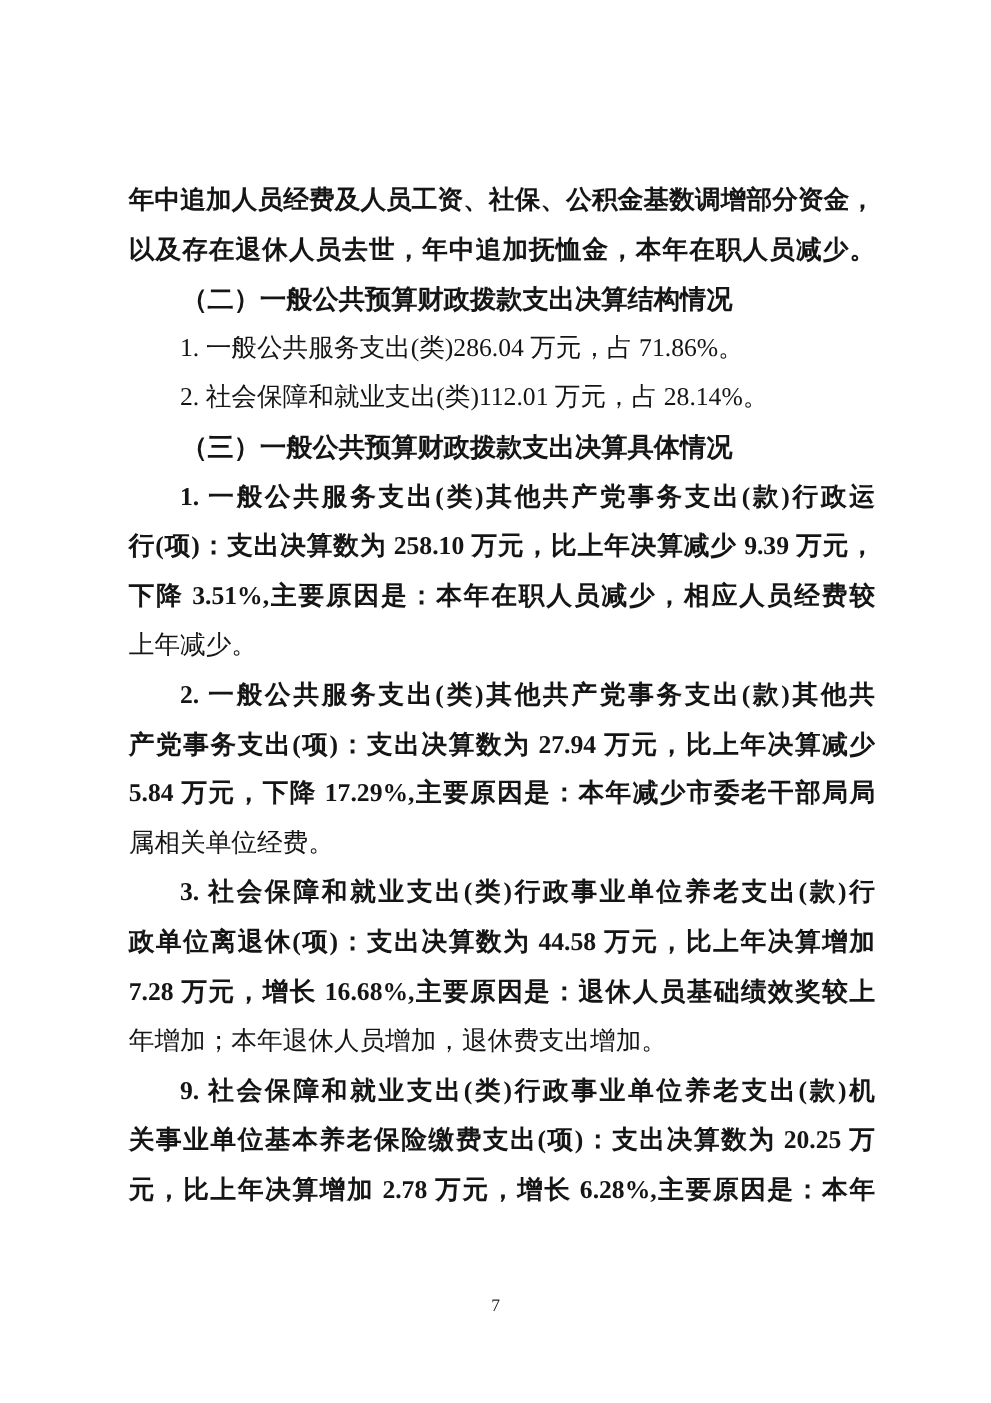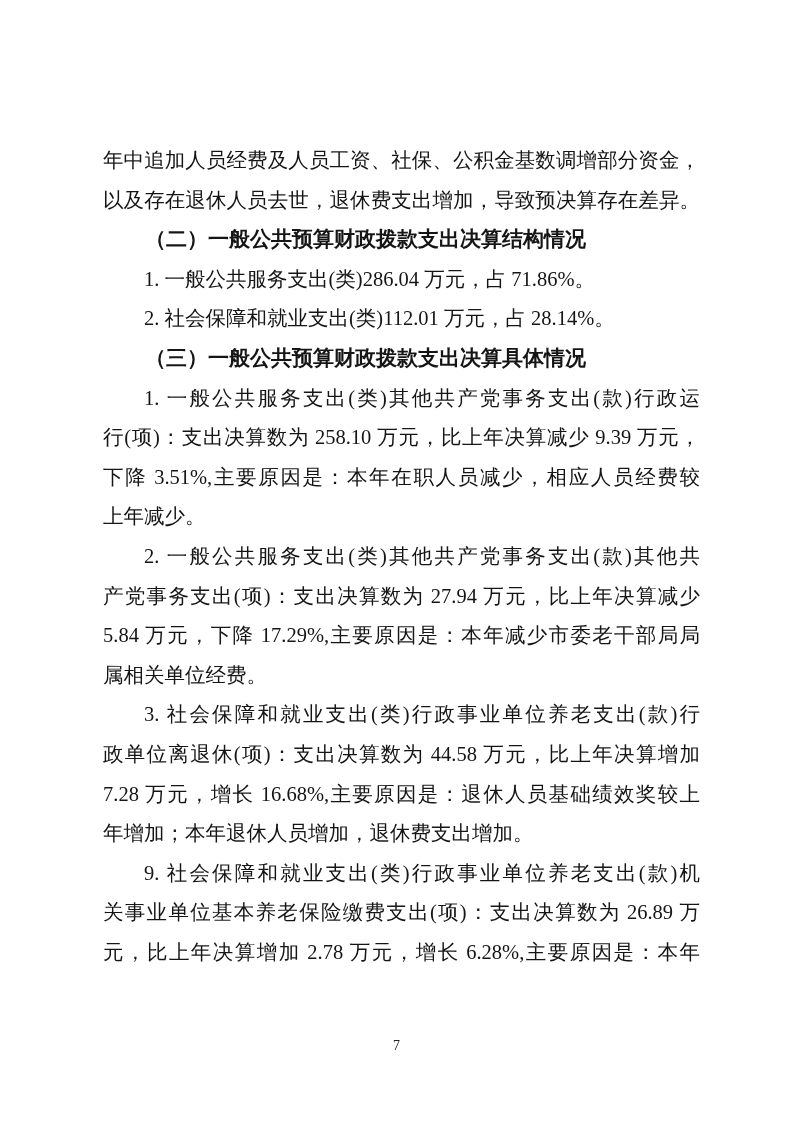--- a/index.html
+++ b/index.html
@@ -27,20 +27,21 @@
     height: 39.6px;
     line-height: 39.6px;
     text-align: left;
     white-space: nowrap;
     overflow: visible;
   }
   .line.justify {
     white-space: normal;
     text-align: justify;
     text-align-last: justify;
+    font-weight: bold;
   }
   .line.indent {
     text-indent: 2em;
   }
   .line.heading {
     font-weight: bold;
     font-size: 21px;
   }
   .page-footer {
     position: absolute;
@@ -53,37 +54,37 @@
     font-size: 14px;
     color: #222222;
   }
 </style>
 </head>
 <body>
 
 <div class="page">
   <main class="content" id="doc-body">
       <div class="line body justify">年中追加人员经费及人员工资、社保、公积金基数调增部分资金，</div>
-      <div class="line body justify">以及存在退休人员去世，退休费支出增加，导致预决算存在差异。</div>
+      <div class="line body justify">以及存在退休人员去世，年中追加抚恤金，本年在职人员减少。</div>
       <div class="line heading indent">（二）一般公共预算财政拨款支出决算结构情况</div>
       <div class="line body indent">1. 一般公共服务支出(类)286.04 万元，占 71.86%。</div>
       <div class="line body indent">2. 社会保障和就业支出(类)112.01 万元，占 28.14%。</div>
       <div class="line heading indent">（三）一般公共预算财政拨款支出决算具体情况</div>
       <div class="line body indent justify">1. 一般公共服务支出(类)其他共产党事务支出(款)行政运</div>
       <div class="line body justify">行(项)：支出决算数为 258.10 万元，比上年决算减少 9.39 万元，</div>
       <div class="line body justify">下降 3.51%,主要原因是：本年在职人员减少，相应人员经费较</div>
       <div class="line body">上年减少。</div>
       <div class="line body indent justify">2. 一般公共服务支出(类)其他共产党事务支出(款)其他共</div>
       <div class="line body justify">产党事务支出(项)：支出决算数为 27.94 万元，比上年决算减少</div>
       <div class="line body justify">5.84 万元，下降 17.29%,主要原因是：本年减少市委老干部局局</div>
       <div class="line body">属相关单位经费。</div>
       <div class="line body indent justify">3. 社会保障和就业支出(类)行政事业单位养老支出(款)行</div>
       <div class="line body justify">政单位离退休(项)：支出决算数为 44.58 万元，比上年决算增加</div>
       <div class="line body justify">7.28 万元，增长 16.68%,主要原因是：退休人员基础绩效奖较上</div>
       <div class="line body">年增加；本年退休人员增加，退休费支出增加。</div>
       <div class="line body indent justify">9. 社会保障和就业支出(类)行政事业单位养老支出(款)机</div>
-      <div class="line body justify">关事业单位基本养老保险缴费支出(项)：支出决算数为 26.89 万</div>
+      <div class="line body justify">关事业单位基本养老保险缴费支出(项)：支出决算数为 20.25 万</div>
       <div class="line body justify">元，比上年决算增加 2.78 万元，增长 6.28%,主要原因是：本年</div>
     </main>
   <footer class="page-footer">
     <span class="page-number">7</span>
   </footer>
 </div>
 
 </body></html>

